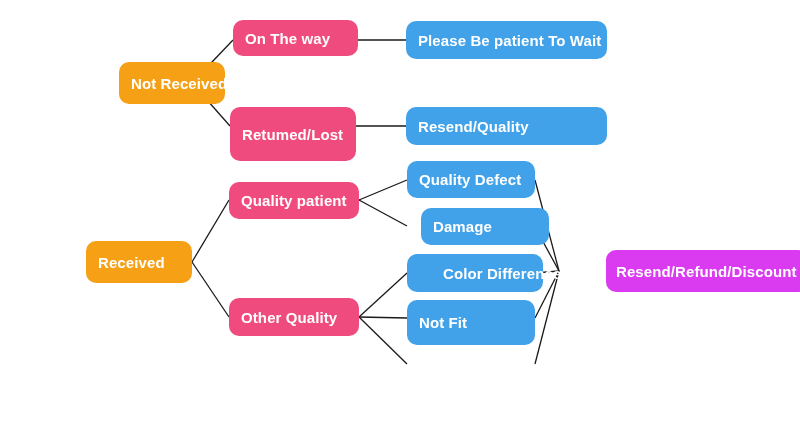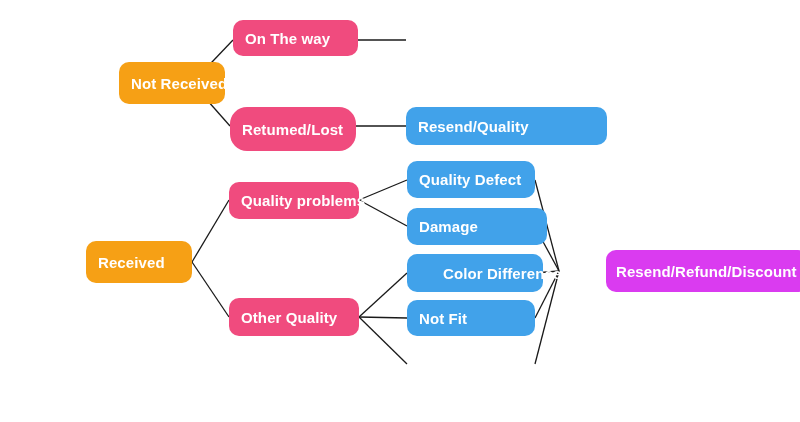--- a/index.html
+++ b/index.html
@@ -64,23 +64,24 @@
       <line x1="359" y1="317" x2="407" y2="364"></line>
       <line x1="535" y1="180" x2="559" y2="271"></line>
       <line x1="535" y1="227" x2="559" y2="271"></line>
       <line x1="535" y1="273" x2="559" y2="271"></line>
       <line x1="535" y1="318" x2="559" y2="271"></line>
       <line x1="535" y1="364" x2="559" y2="271"></line>
     </svg>
 
 <div class="node root" style="left: 85px; top: 62px; width: 106px; height: 42px; margin-left: 34px;">Not Received</div>
     <div class="node branch" style="left: 233px; top: 20px; width: 125px; height: 36px;">On The way</div>
-    <div class="node branch" style="left: 230px; top: 107px; width: 126px; height: 44px; border-radius: 17px;">Retumed/Lost</div>
+    <div class="node leaf" style="left: 406px; top: 21px; width: 201px; height: 38px;">Please Be patient To Wait</div>
+    <div class="node branch" style="left: 230px; top: 107px; width: 126px; height: 54px;">Retumed/Lost</div>
     <div class="node leaf" style="left: 406px; top: 107px; width: 201px; height: 38px;">Resend/Quality</div>
-    <div class="node branch" style="left: 229px; top: 182px; width: 130px; height: 37px;">Quality problems</div>
+    <div class="node branch" style="left: 229px; top: 182px; width: 130px; height: 37px;">Quality patient</div>
     <div class="node root" style="left: 86px; top: 241px; width: 106px; height: 42px;">Received</div>
     <div class="node branch" style="left: 229px; top: 298px; width: 130px; height: 38px;">Other Quality</div>
     <div class="node leaf" style="left: 407px; top: 161px; width: 128px; height: 37px;">Quality Defect</div>
-    <div class="node leaf" style="left: 407px; top: 208px; width: 140px; height: 37px;">Damage</div>
+    <div class="node leaf" style="left: 421px; top: 208px; width: 128px; height: 37px;">Damage</div>
     <div class="node leaf" style="left: 407px; top: 254px; width: 136px; height: 38px; padding-left: 36px;">Color Difference</div>
-    <div class="node leaf" style="left: 407px; top: 300px; width: 128px; height: 36px;">Not Fit</div>
+    <div class="node leaf" style="left: 407px; top: 300px; width: 128px; height: 45px;">Not Fit</div>
     <div class="node result" style="left: 560px; top: 250px; width: 202px; height: 42px;">Resend/Refund/Discount</div>
   </div>
 
 </body></html>

